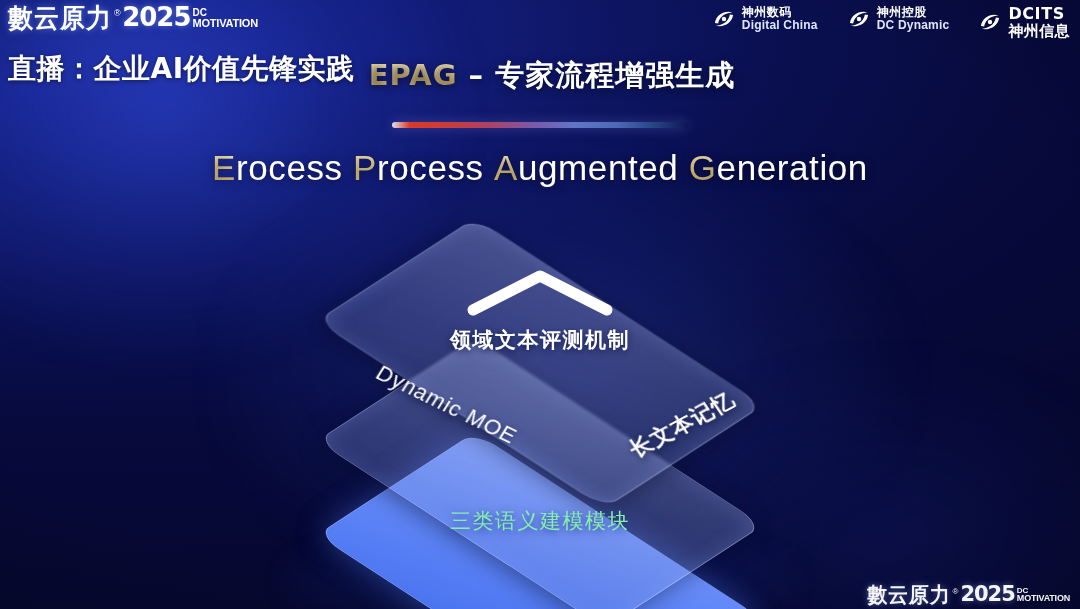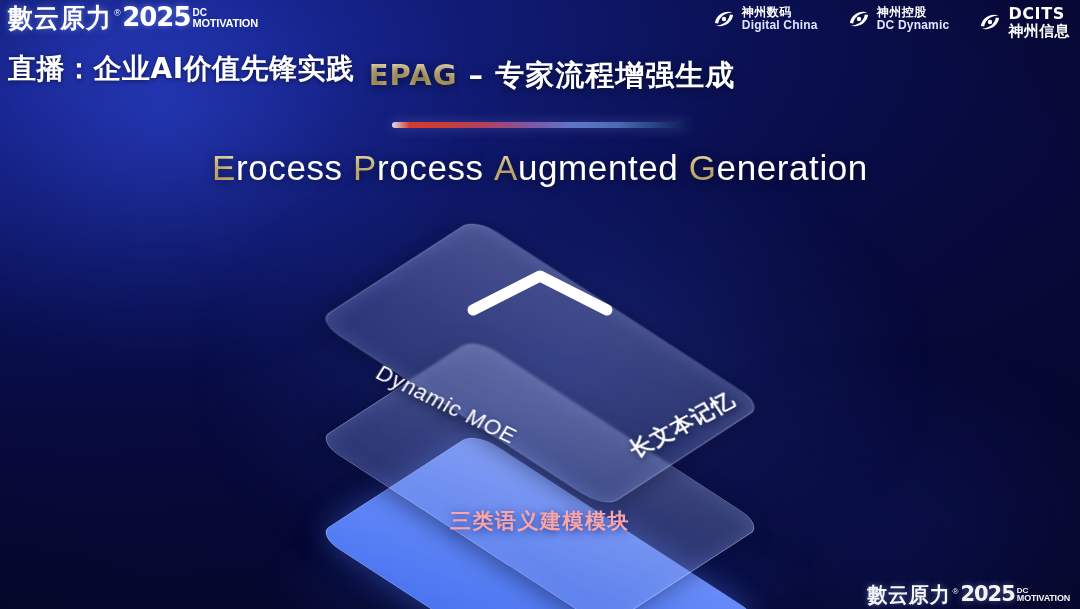--- a/index.html
+++ b/index.html
@@ -196,22 +196,22 @@
     transform:rotate(26deg) skewX(-6deg);
     font-family:"Liberation Sans","DejaVu Sans",sans-serif;
   }
   #lab-mem{
     left:625px; top:188px;
     font-size:22px; font-weight:700; letter-spacing:1px;
     transform:rotate(-28deg) skewX(6deg);
   }
   #lab-bot{
     left:50%; top:285px; transform:translateX(-50%);
-    font-size:21px; font-weight:700; letter-spacing:1.5px;
-    color:#fca5a5;
+    font-size:21px; font-weight:400; letter-spacing:1.5px;
+    color:#86efac;
     text-shadow:0 2px 8px rgba(20,40,140,.8);
   }
 
   
   .watermark{
     position:absolute; right:10px; bottom:4px;
     display:flex; align-items:flex-end; gap:2px; color:#fff;
     opacity:.96;
   }
   .watermark .bl-cn{ font-size:20px; letter-spacing:.8px; }
@@ -308,20 +308,21 @@
   </div>
 
   <div class="plane" id="plane-top">
     <div class="face"></div>
   </div>
 
   <svg class="chevron" viewBox="0 0 150 56">
     <path d="M8 46 L75 12 L142 46" fill="none" stroke="#ffffff" stroke-width="11" stroke-linecap="round" stroke-linejoin="round"></path>
   </svg>
 
+  <div class="lab" id="lab-top">领域文本评测机制</div>
 
   <div class="lab" id="lab-moe">Dynamic MOE</div>
 
   <div class="lab" id="lab-mem">长文本记忆</div>
 
   <div class="lab" id="lab-bot">三类语义建模模块</div>
 
 </div>
 
 <div class="watermark">

